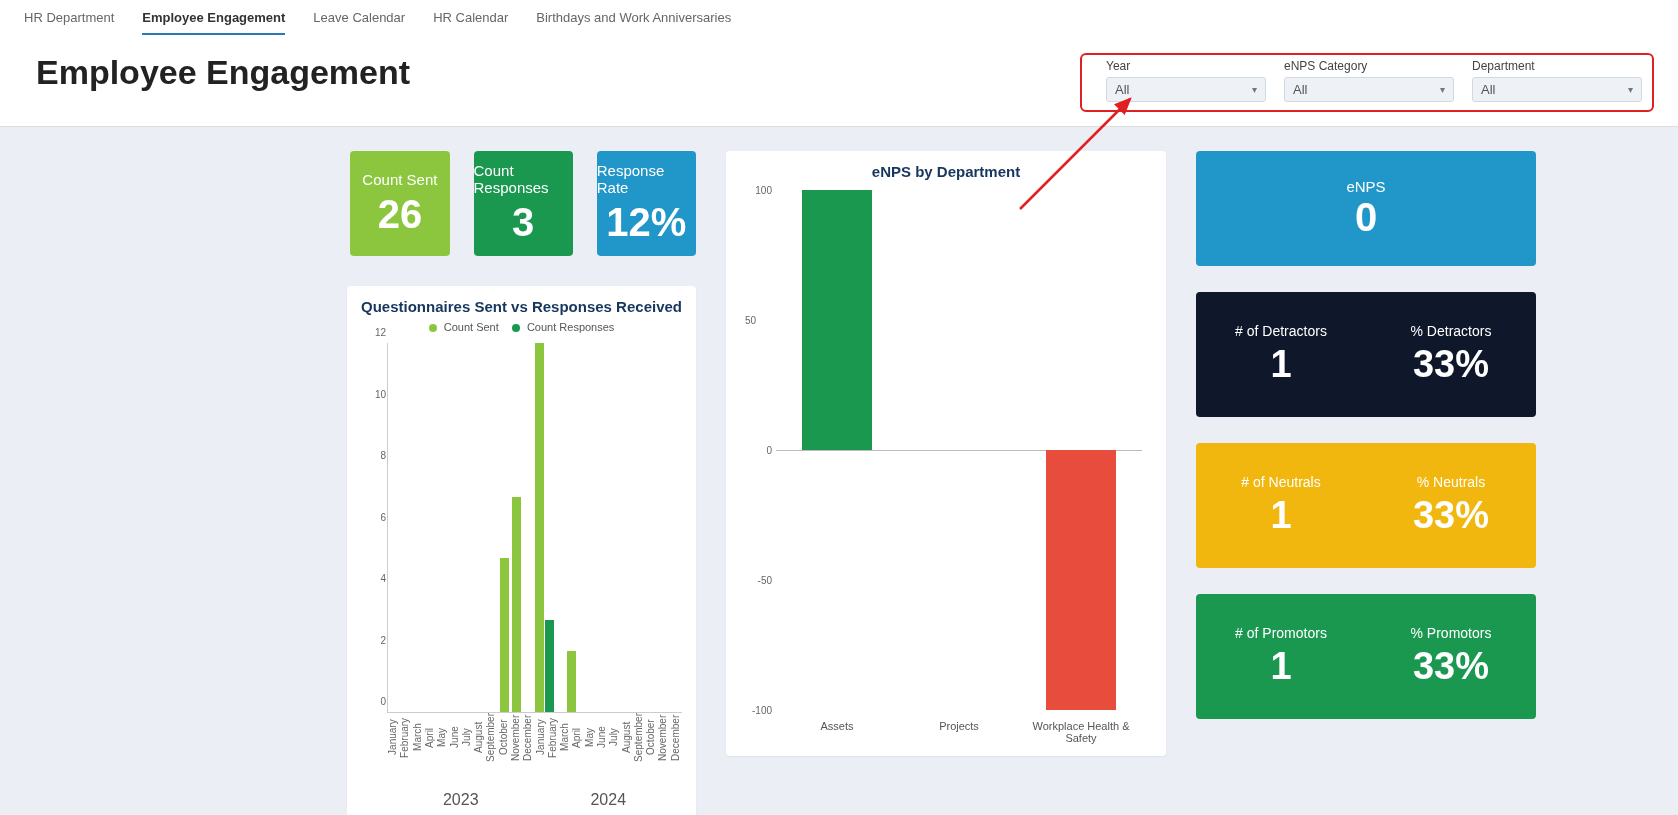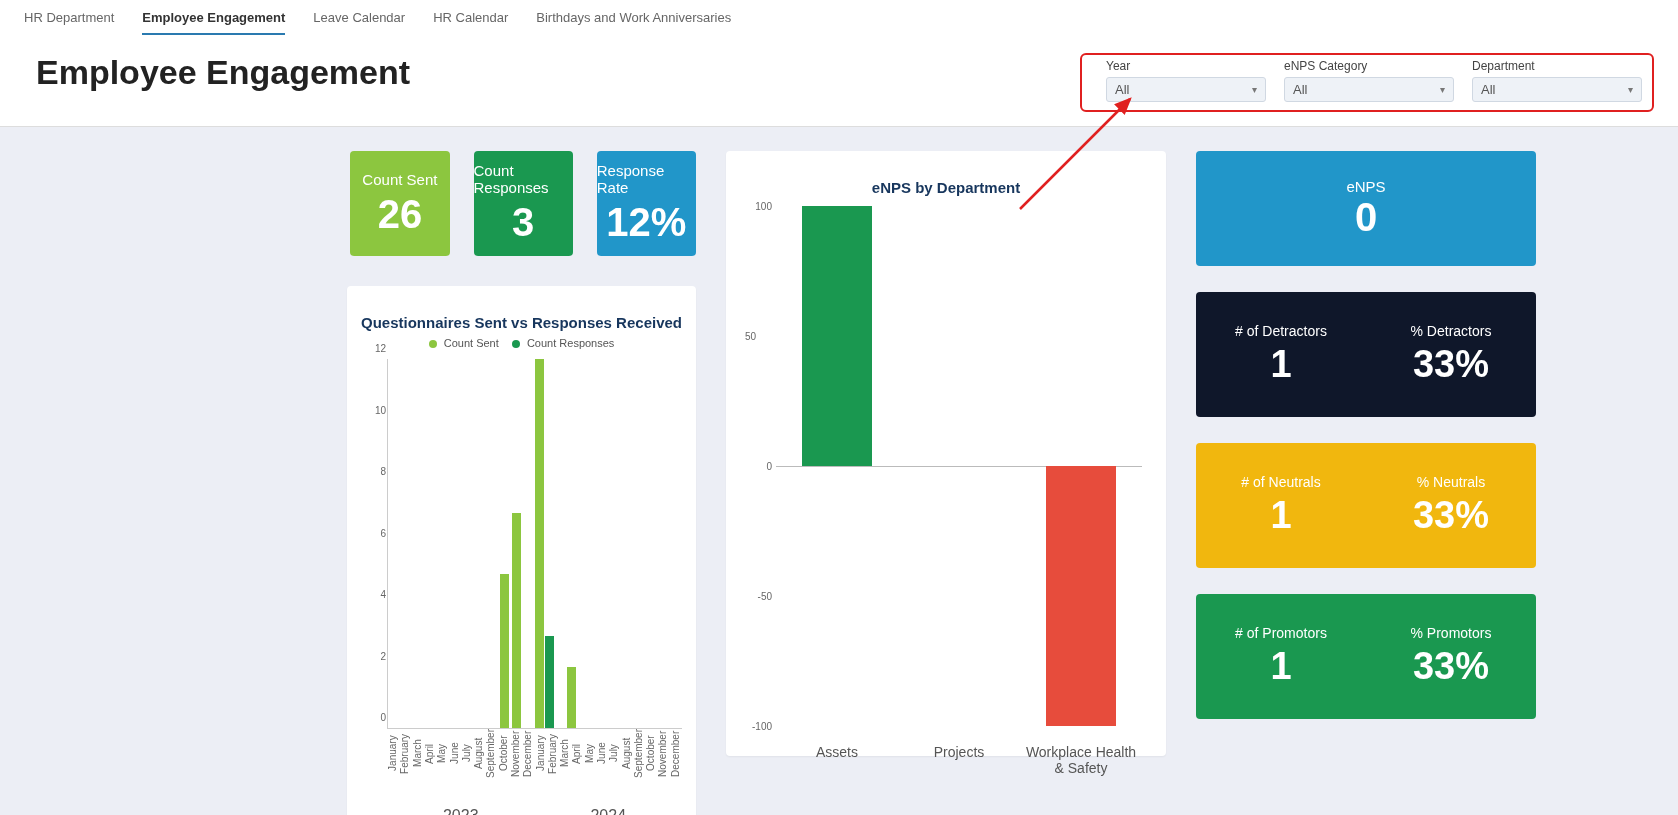--- a/index.html
+++ b/index.html
@@ -94,21 +94,21 @@
   justify-content: center;
 }
 .kpi .label { font-size: 15px; margin-bottom: 4px; }
 .kpi .value { font-size: 40px; font-weight: 600; }
 .kpi.lime { background: #8cc63f; }
 .kpi.green { background: #1a9850; }
 .kpi.blue { background: #2196c9; }
 .panel {
   background: #fff;
   border-radius: 4px;
-  padding: 28px 14px;
+  padding: 12px 14px;
   box-shadow: 0 1px 2px rgba(0,0,0,.05);
 }
 .chart-title {
   text-align: center;
   font-size: 15px;
   font-weight: 600;
   color: #17365d;
   margin-bottom: 6px;
 }
 .legend {
@@ -228,22 +228,22 @@
 .dept-bar.neg { top: 50%; background: #e74c3c; }
 .dept-y-ticks {
   position: absolute;
   left: -34px; top: 0; bottom: 0;
   width: 30px;
   font-size: 10px;
   color: #666;
 }
 .dept-x {
   display: flex;
-  margin: 18px 10px 0 36px;
-  font-size: 14px;
+  margin: 10px 10px 0 36px;
+  font-size: 11px;
   color: #555;
   text-align: center;
 }
 .dept-x div { flex: 1; padding: 0 2px; }
 
 
 .right-col { display: flex; flex-direction: column; gap: 26px; }
 .enps-card {
   height: 115px;
   background: #2196c9;

